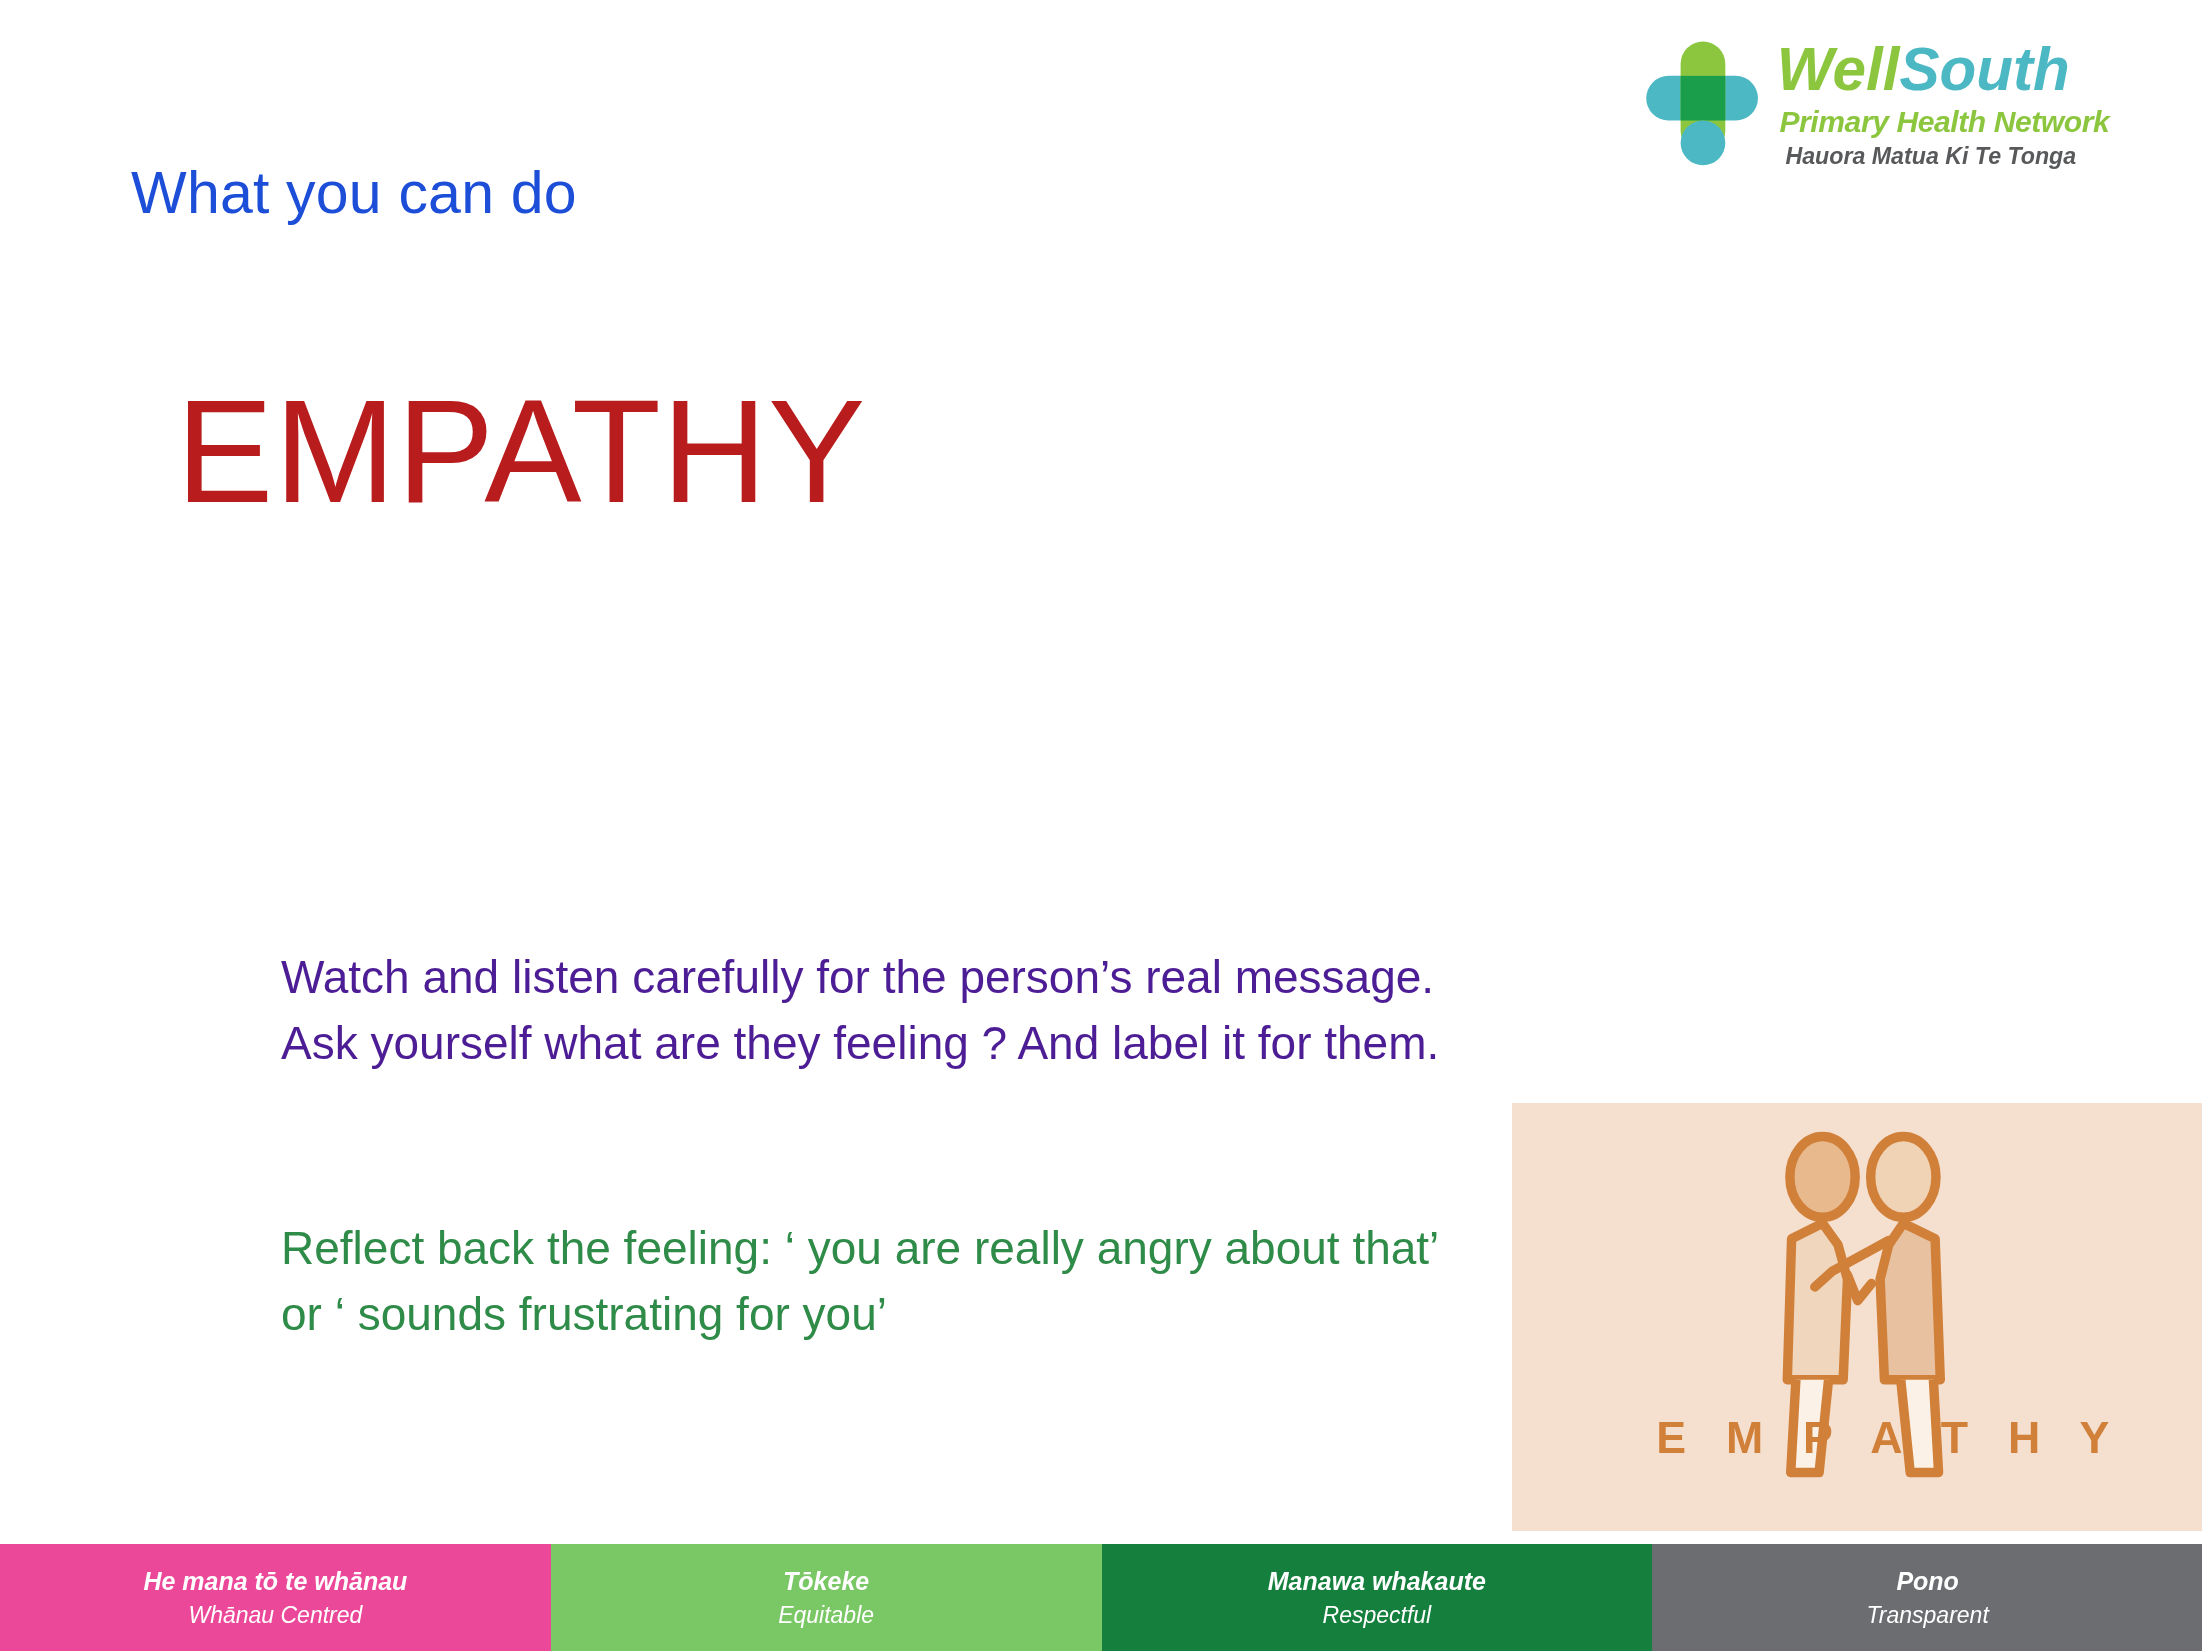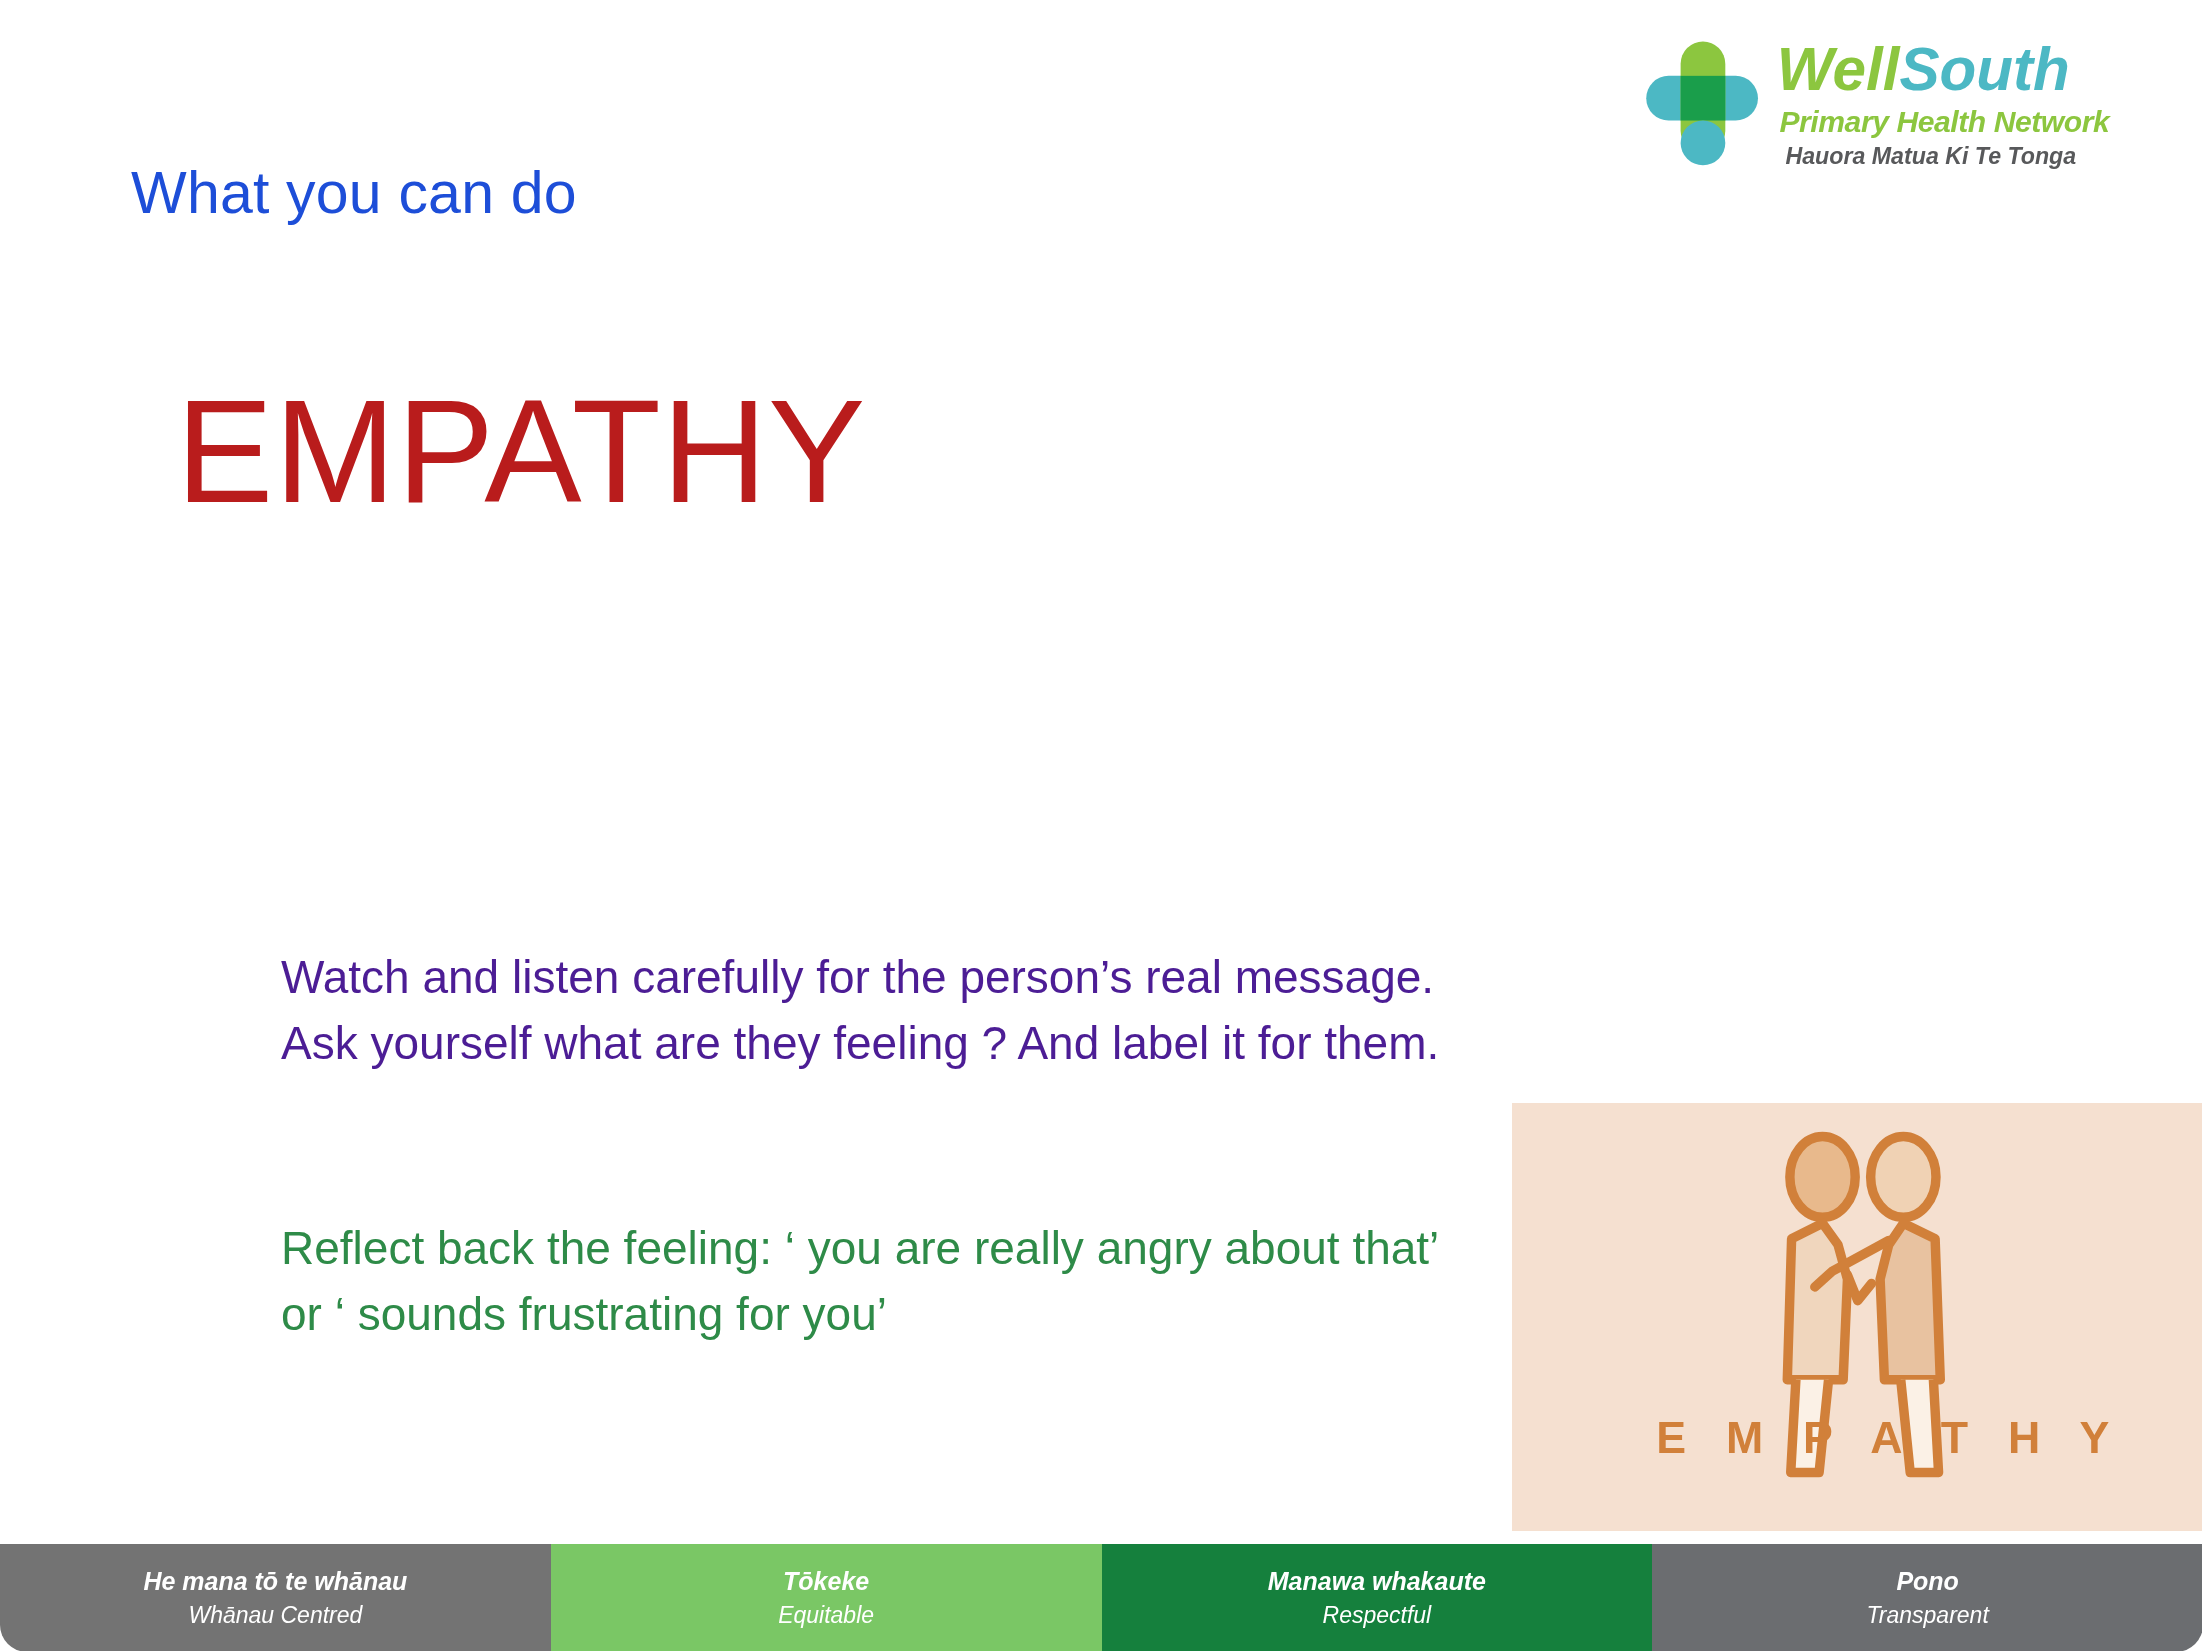--- a/index.html
+++ b/index.html
@@ -9,21 +9,20 @@
   }
   body {
     font-family: "Liberation Sans", sans-serif;
   }
   .slide {
     position: relative;
     width: 2203px;
     height: 1652px;
     background: #ffffff;
     overflow: hidden;
-    border-radius: 27px;
   }
 
   
   .logo {
     position: absolute;
     left: 1639px;
     top: 26px;
     width: 525px;
     height: 159px;
   }
@@ -175,21 +174,21 @@
 
         <path d="M258 322 L252 430 L285 430 L296 322" fill="#fbf1e6" stroke="#d1803a" stroke-width="11" stroke-linejoin="round"></path>
 
         <path d="M418 322 L424 430 L391 430 L380 322" fill="#fbf1e6" stroke="#d1803a" stroke-width="11" stroke-linejoin="round"></path>
       </g>
       <text x="367" y="407" text-anchor="middle" font-family="'Liberation Sans', sans-serif" font-size="52" font-weight="bold" letter-spacing="16" fill="#d1803a">E M P A T H Y</text>
     </svg>
   </div>
 
   <div class="footer-bar">
-    <div class="footer-cell" style="background:#737373">
+    <div class="footer-cell" style="background:#ec4899">
       <div class="fc-mi">He mana tō te whānau</div>
       <div class="fc-en">Whānau Centred</div>
     </div>
     <div class="footer-cell" style="background:#7ac765">
       <div class="fc-mi">Tōkeke</div>
       <div class="fc-en">Equitable</div>
     </div>
     <div class="footer-cell" style="background:#15803d">
       <div class="fc-mi">Manawa whakaute</div>
       <div class="fc-en">Respectful</div>

